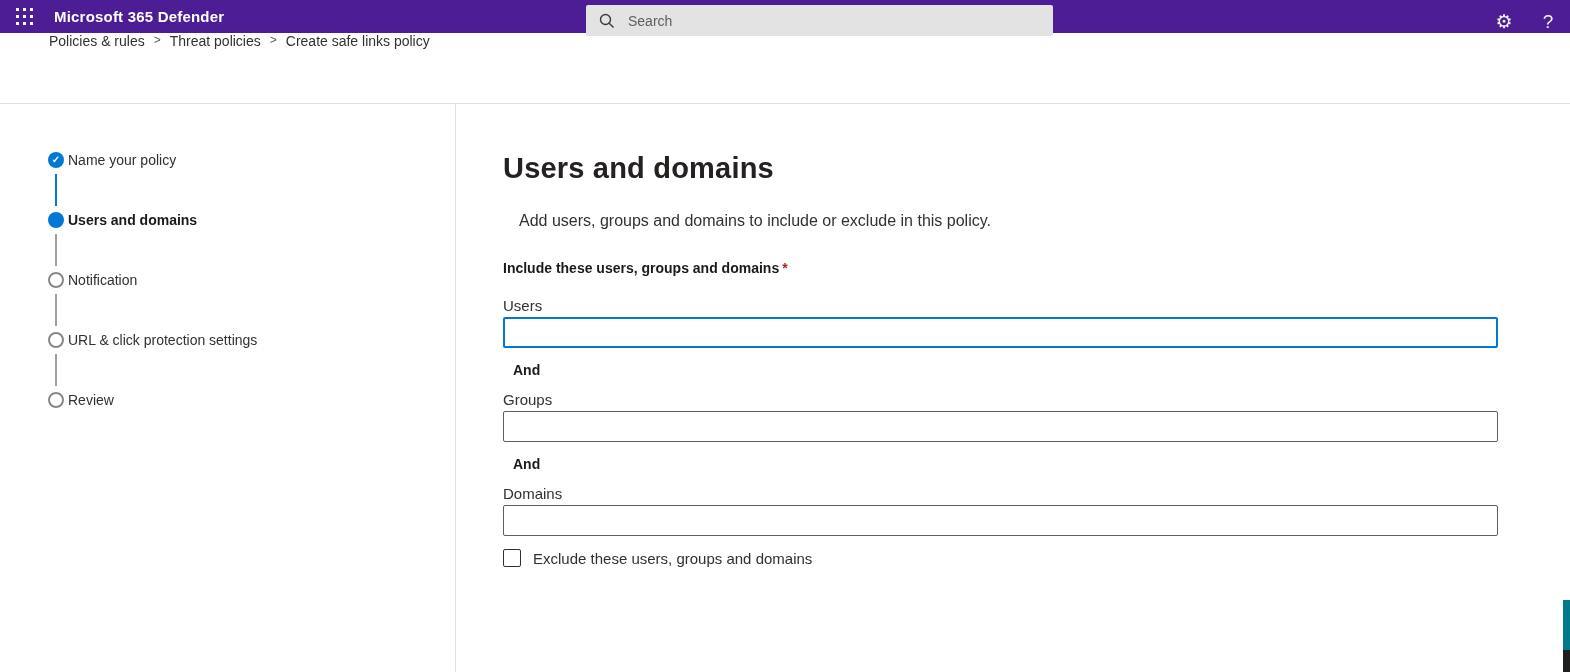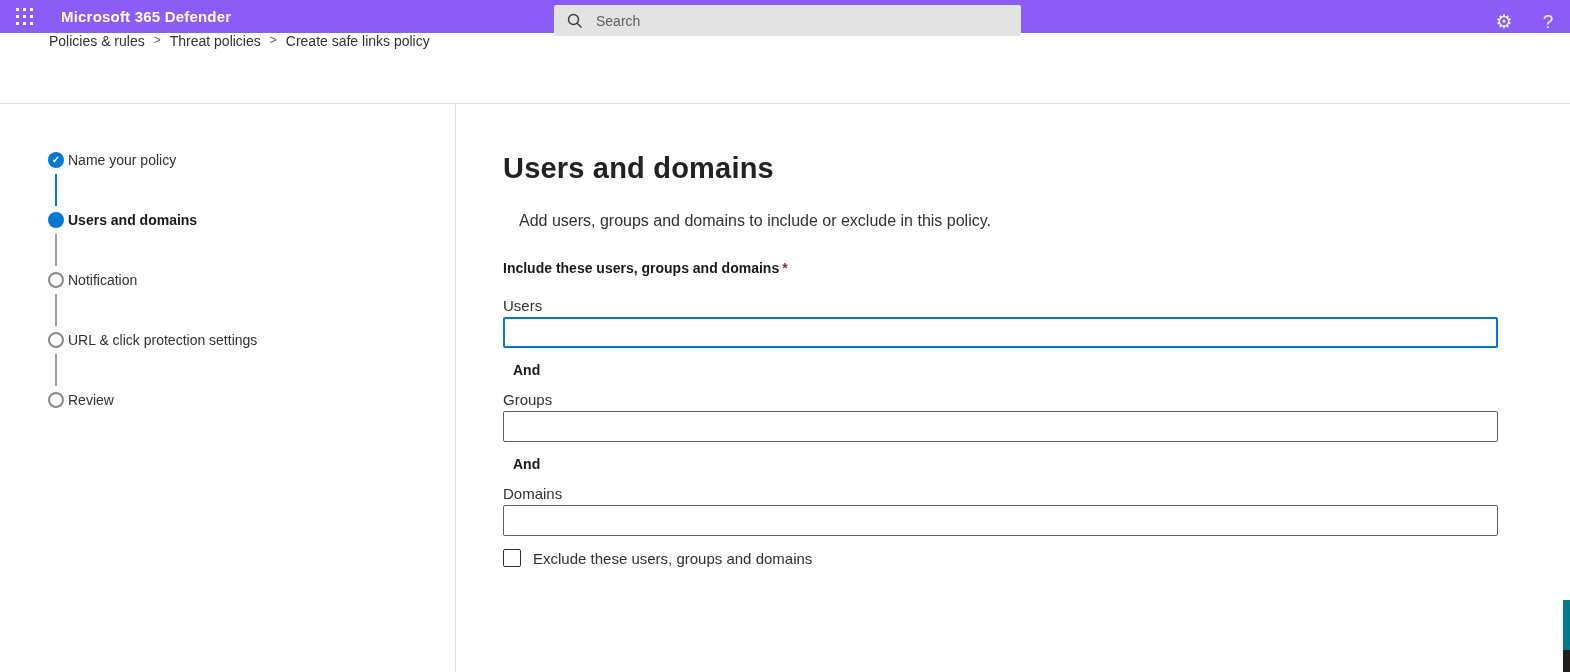--- a/index.html
+++ b/index.html
@@ -7,36 +7,36 @@
   body {
     width:1570px; height:672px; overflow:hidden;
     background:#ffffff;
     font-family:"Liberation Sans", sans-serif;
     color:#323130;
     position:relative;
   }
 
   
   .top-bar {
-    height:33px; background:#8b5cf6; color:#ffffff;
-    display:flex; align-items:center; position:relative;gap:7px;
+    height:33px; background:#4c1d95; color:#ffffff;
+    display:flex; align-items:center; position:relative;
   }
   .waffle-btn {
     width:48px; height:42px; display:flex; align-items:center; justify-content:center;
     cursor:pointer; flex:0 0 auto;
   }
   .waffle {
     display:grid; grid-template-columns:repeat(3,3px); grid-template-rows:repeat(3,3px);
     gap:4px;
   }
   .waffle span { width:3px; height:3px; background:#ffffff; }
   .app-title { font-size:15px; font-weight:bold; margin-left:6px; letter-spacing:.2px; }
 
   .search-box {
-    position:absolute; left:554px; top:5px; width:467px; height:31px;
+    position:absolute; left:586px; top:5px; width:467px; height:31px;
     background:#e3e3e3; border-radius:2px;
     display:flex; align-items:center; padding-left:13px; gap:11px;
   }
   .search-box svg { flex:0 0 auto; }
   .search-input {
     border:none; outline:none; background:transparent; flex:1;
     font-size:14px; color:#323130; height:100%;
     font-family:"Liberation Sans", sans-serif;
   }
   .search-input::placeholder { color:#605e5c; opacity:1; }

